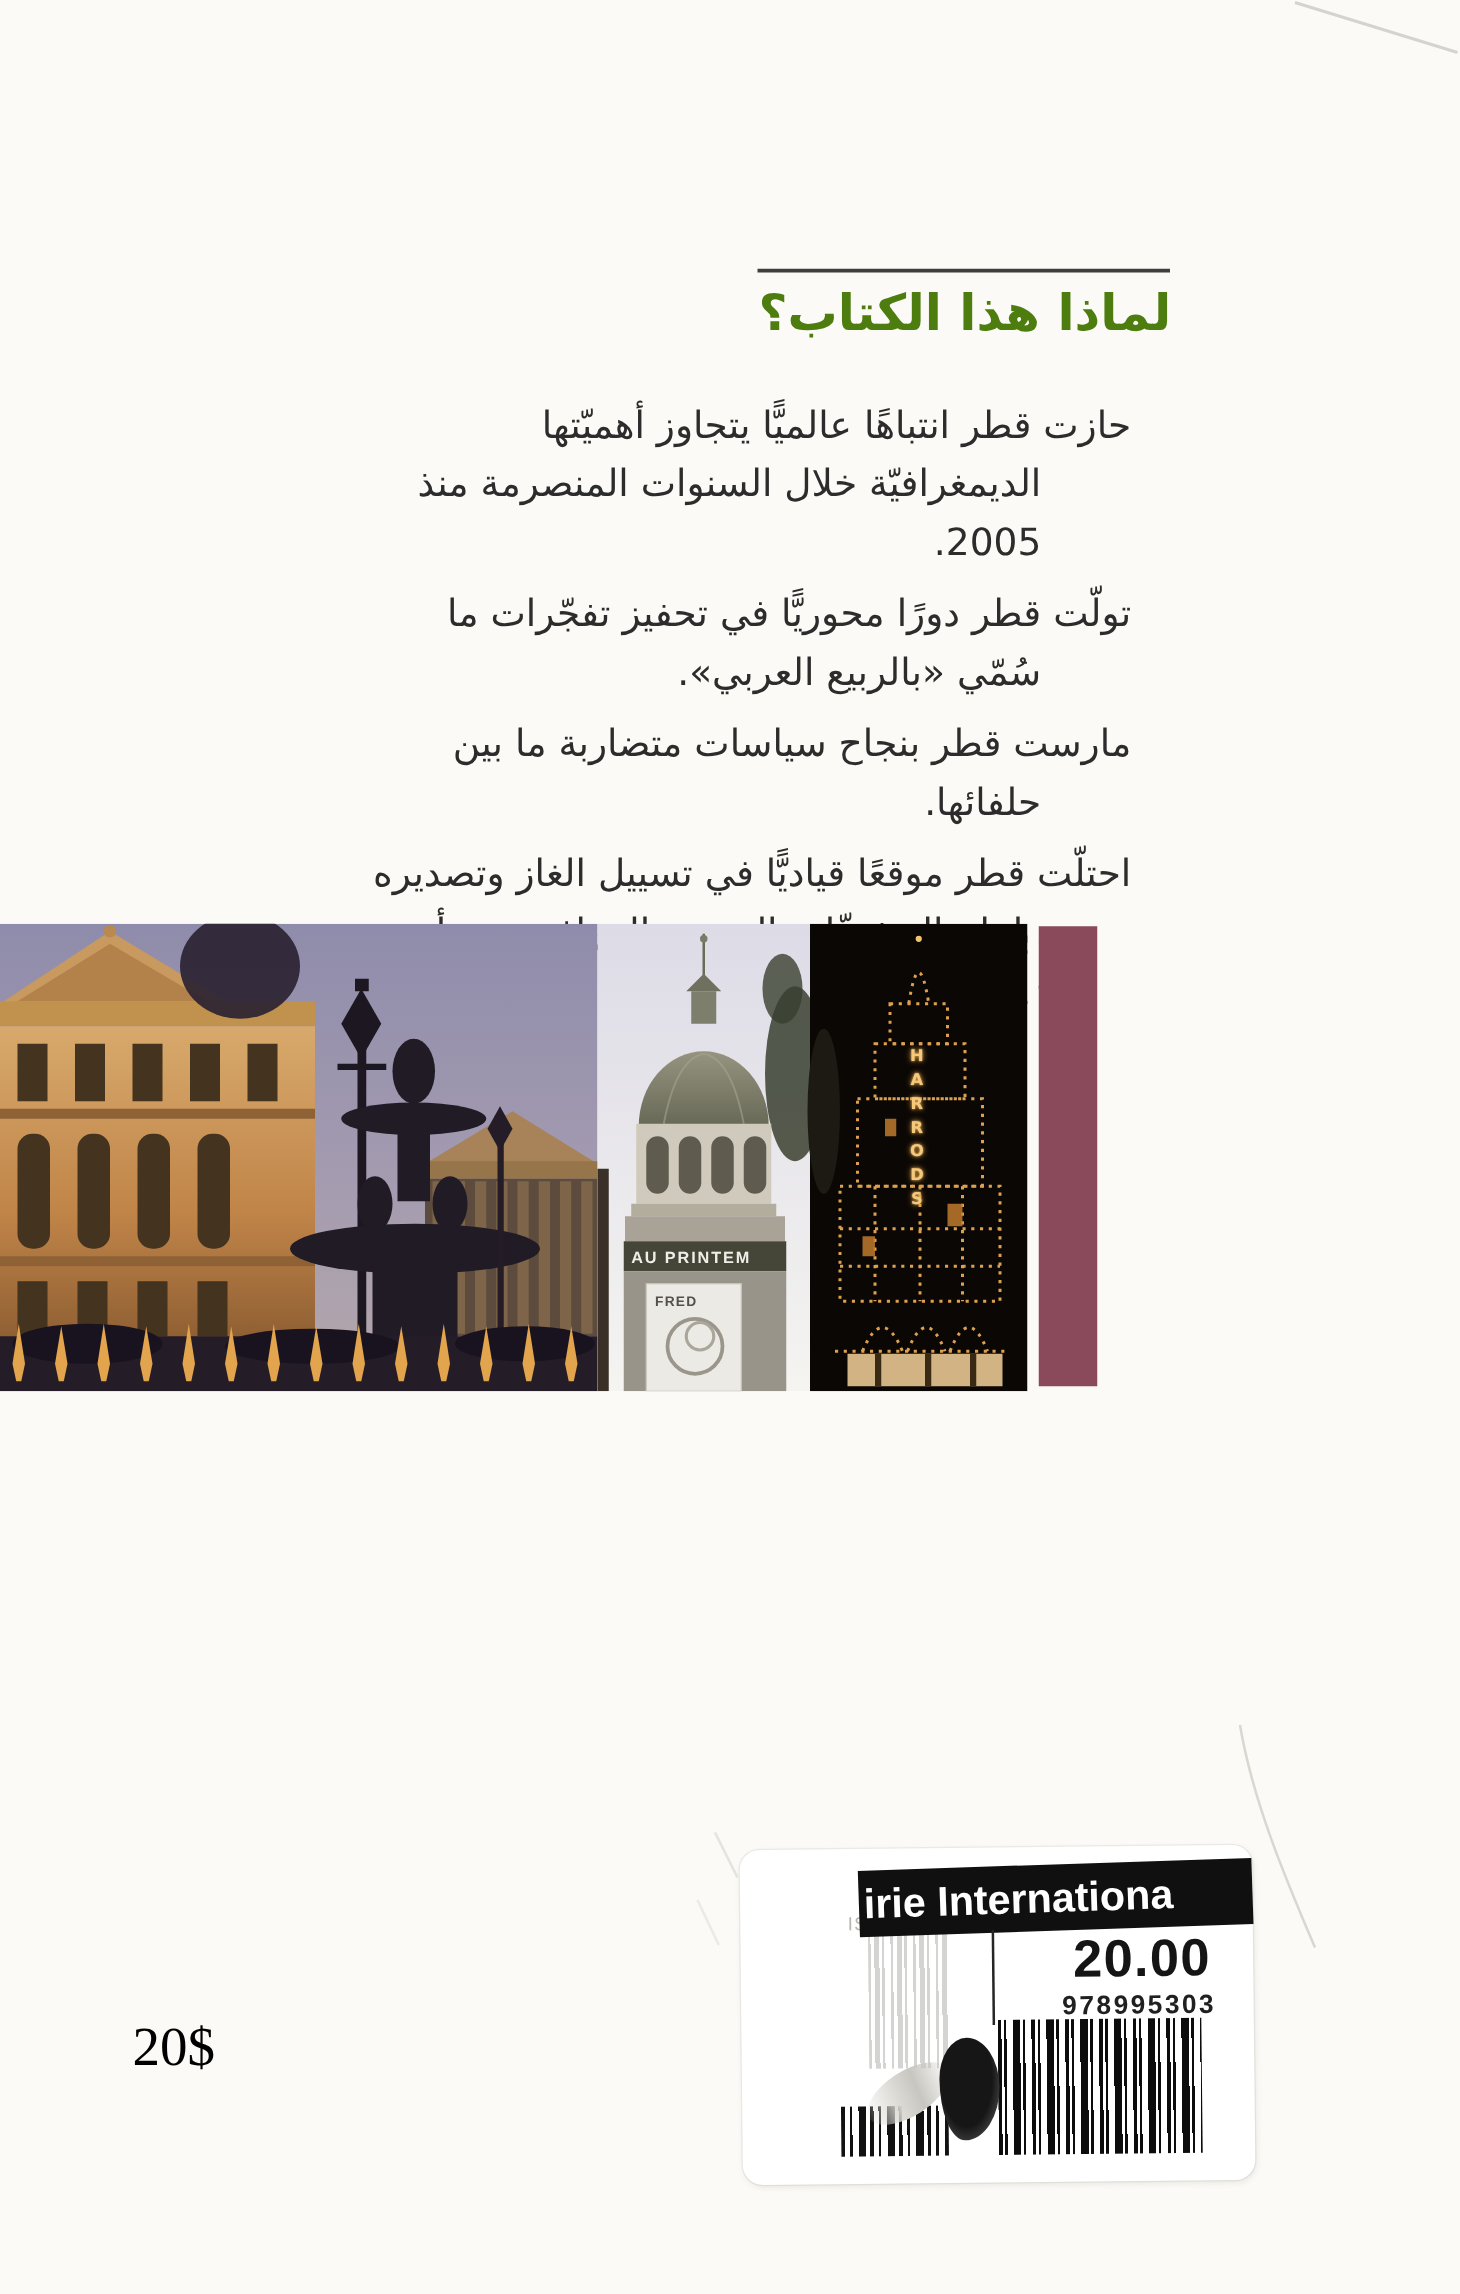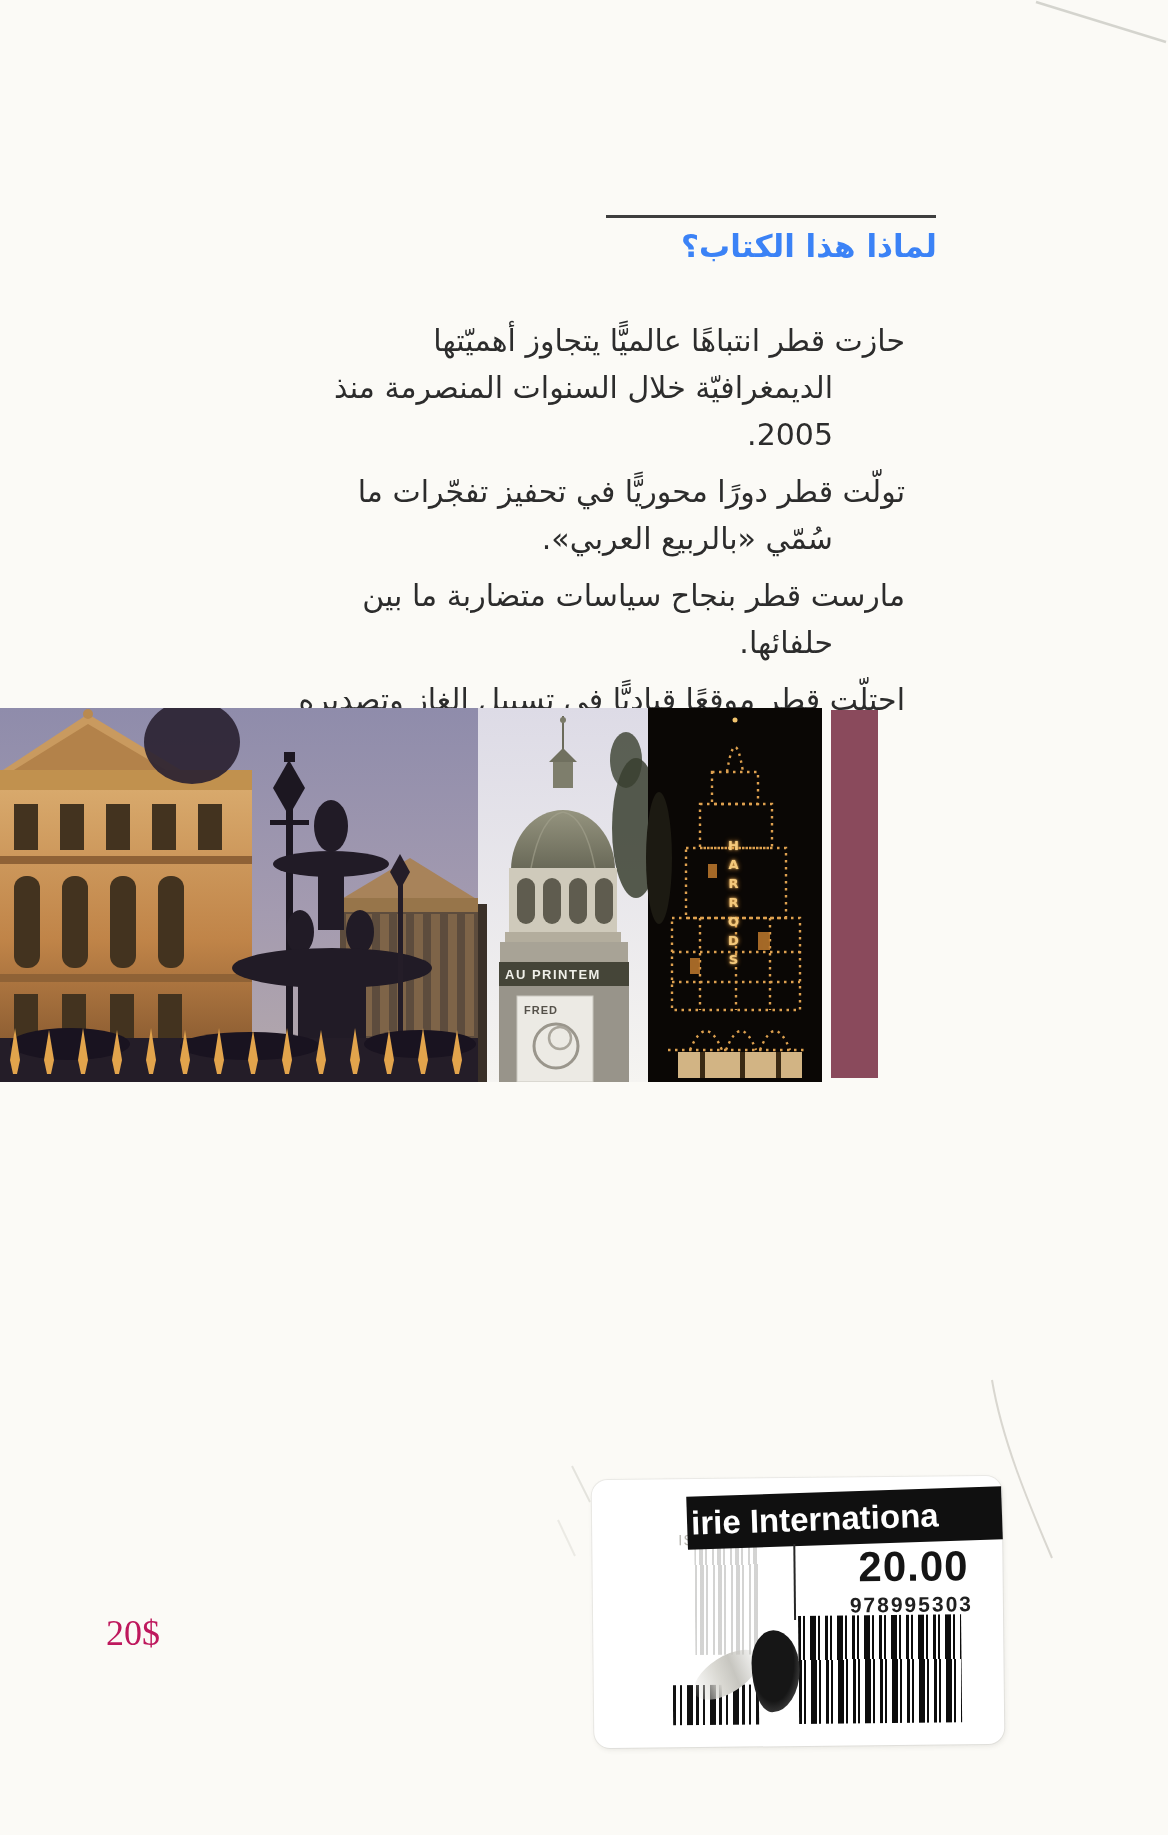--- a/index.html
+++ b/index.html
@@ -6,48 +6,48 @@
   .page {
     position:relative; width:1168px; height:1835px; margin:0 auto;
     background:#fbfaf6; overflow:hidden;
     font-family:"DejaVu Sans", sans-serif;
   }
 
   
   .rule { position:absolute; left:606px; top:215px; width:330px; height:3px; background:#3e3e3e; }
   .heading {
     position:absolute; top:228px; right:231px;
-    direction:rtl; font-size:31px; font-weight:bold; color:#3b82f6;
+    direction:rtl; font-size:40px; font-weight:bold; color:#4d7c0f;
     letter-spacing:0;
   }
 
   
   .textcol { position:absolute; right:263px; width:616px; direction:rtl; text-align:right; color:#2c2c2c; }
   .textcol p {
     margin:0 0 10px 0;
     font-size:30px; line-height:47px;
     padding-right:72px; text-indent:-72px; 
   }
   .intro { top:294px;margin-top:23px; }
   .outro { top:1118px; }
 
   
-  .strip { position:absolute; left:0; top:708px; width:878px; height:294px;text-align:right; }
+  .strip { position:absolute; left:0; top:739px; width:878px; height:294px;text-align:right; }
   .strip svg { display:block; }
   .harrods-sign {
     position:absolute; left:726px; top:838px;
     writing-mode:vertical-rl; text-orientation:upright;
     font-size:13px; font-weight:bold; letter-spacing:4px;
     color:#f4c97c; text-shadow:0 0 5px rgba(233,155,55,.95), 0 0 2px rgba(255,220,150,.9);
   }
 
   
   .print-price {
     position:absolute; left:106px; top:1612px;
-    font-family:"Liberation Serif", serif; font-size:36px; color:#be185d;
+    font-family:"Liberation Serif", serif; font-size:44px; color:#000000;
   }
 
   
   .sticker {
     position:absolute; left:593px; top:1478px; width:410px; height:268px;
     background:#ffffff; border-radius:16px;
     transform:rotate(-0.6deg);
     box-shadow:0 0 0 1px rgba(120,120,115,0.10), 1px 2px 5px rgba(90,90,85,0.12);
   }
   .sticker-banner {

